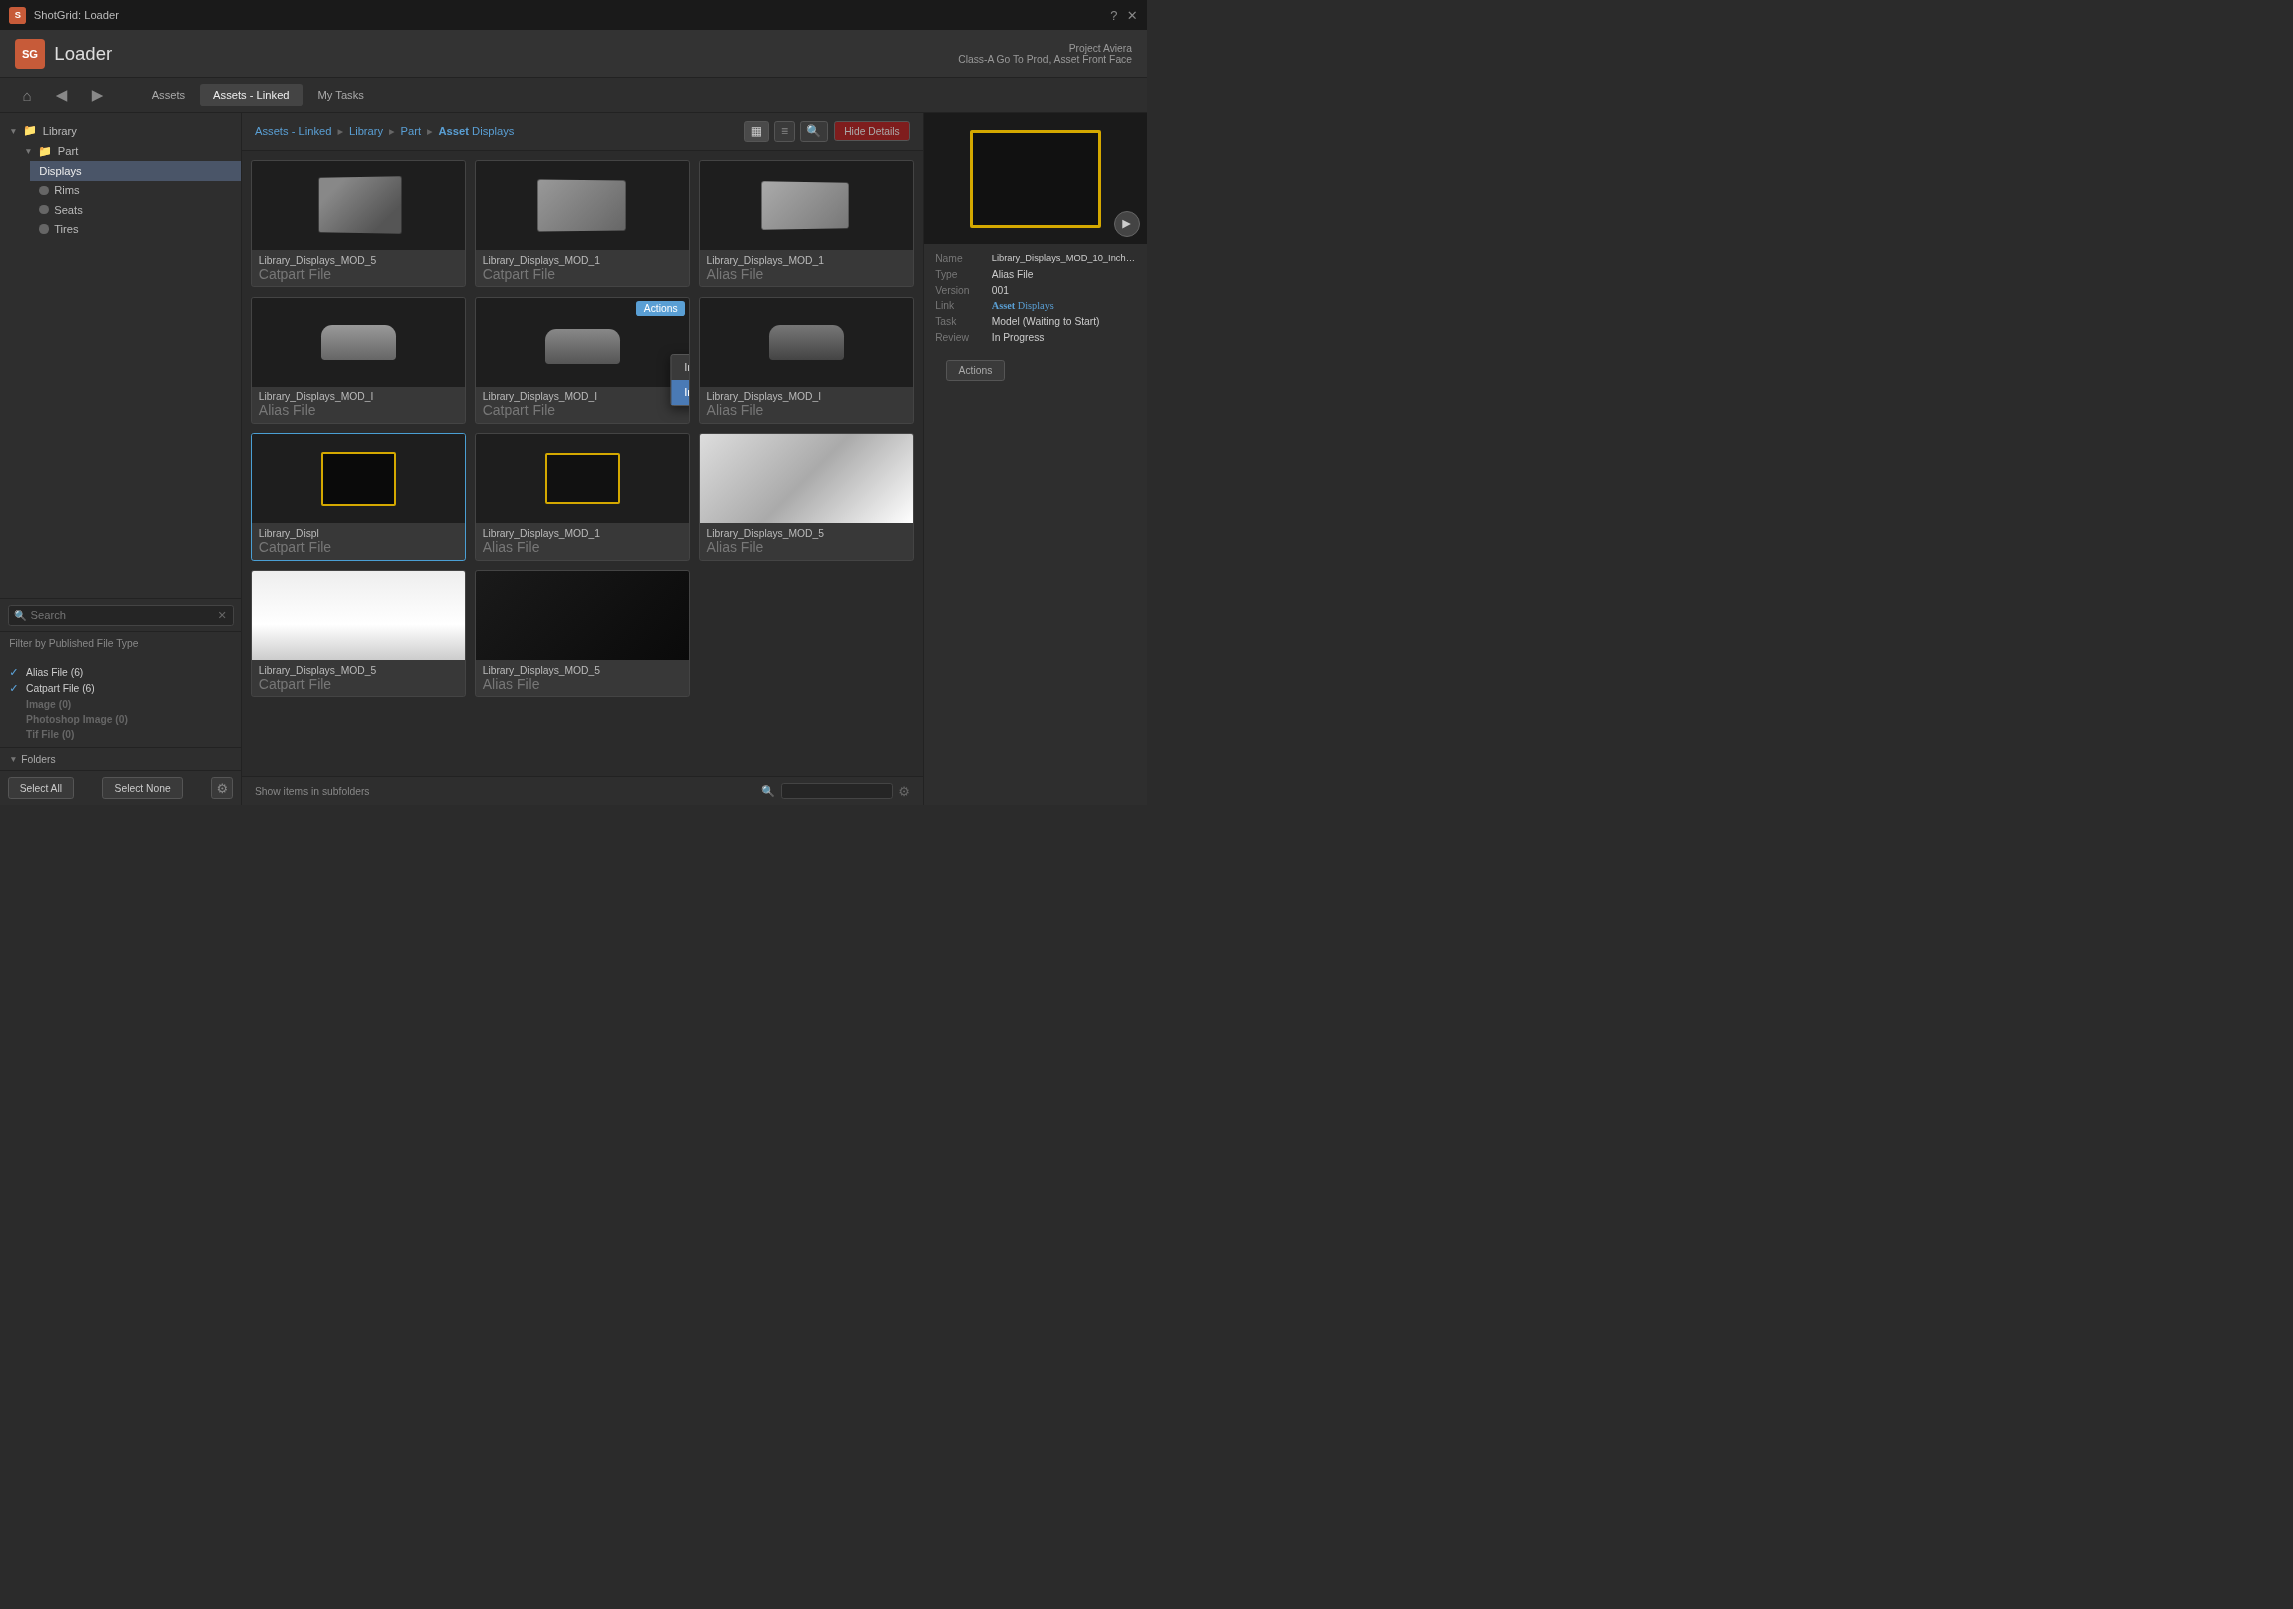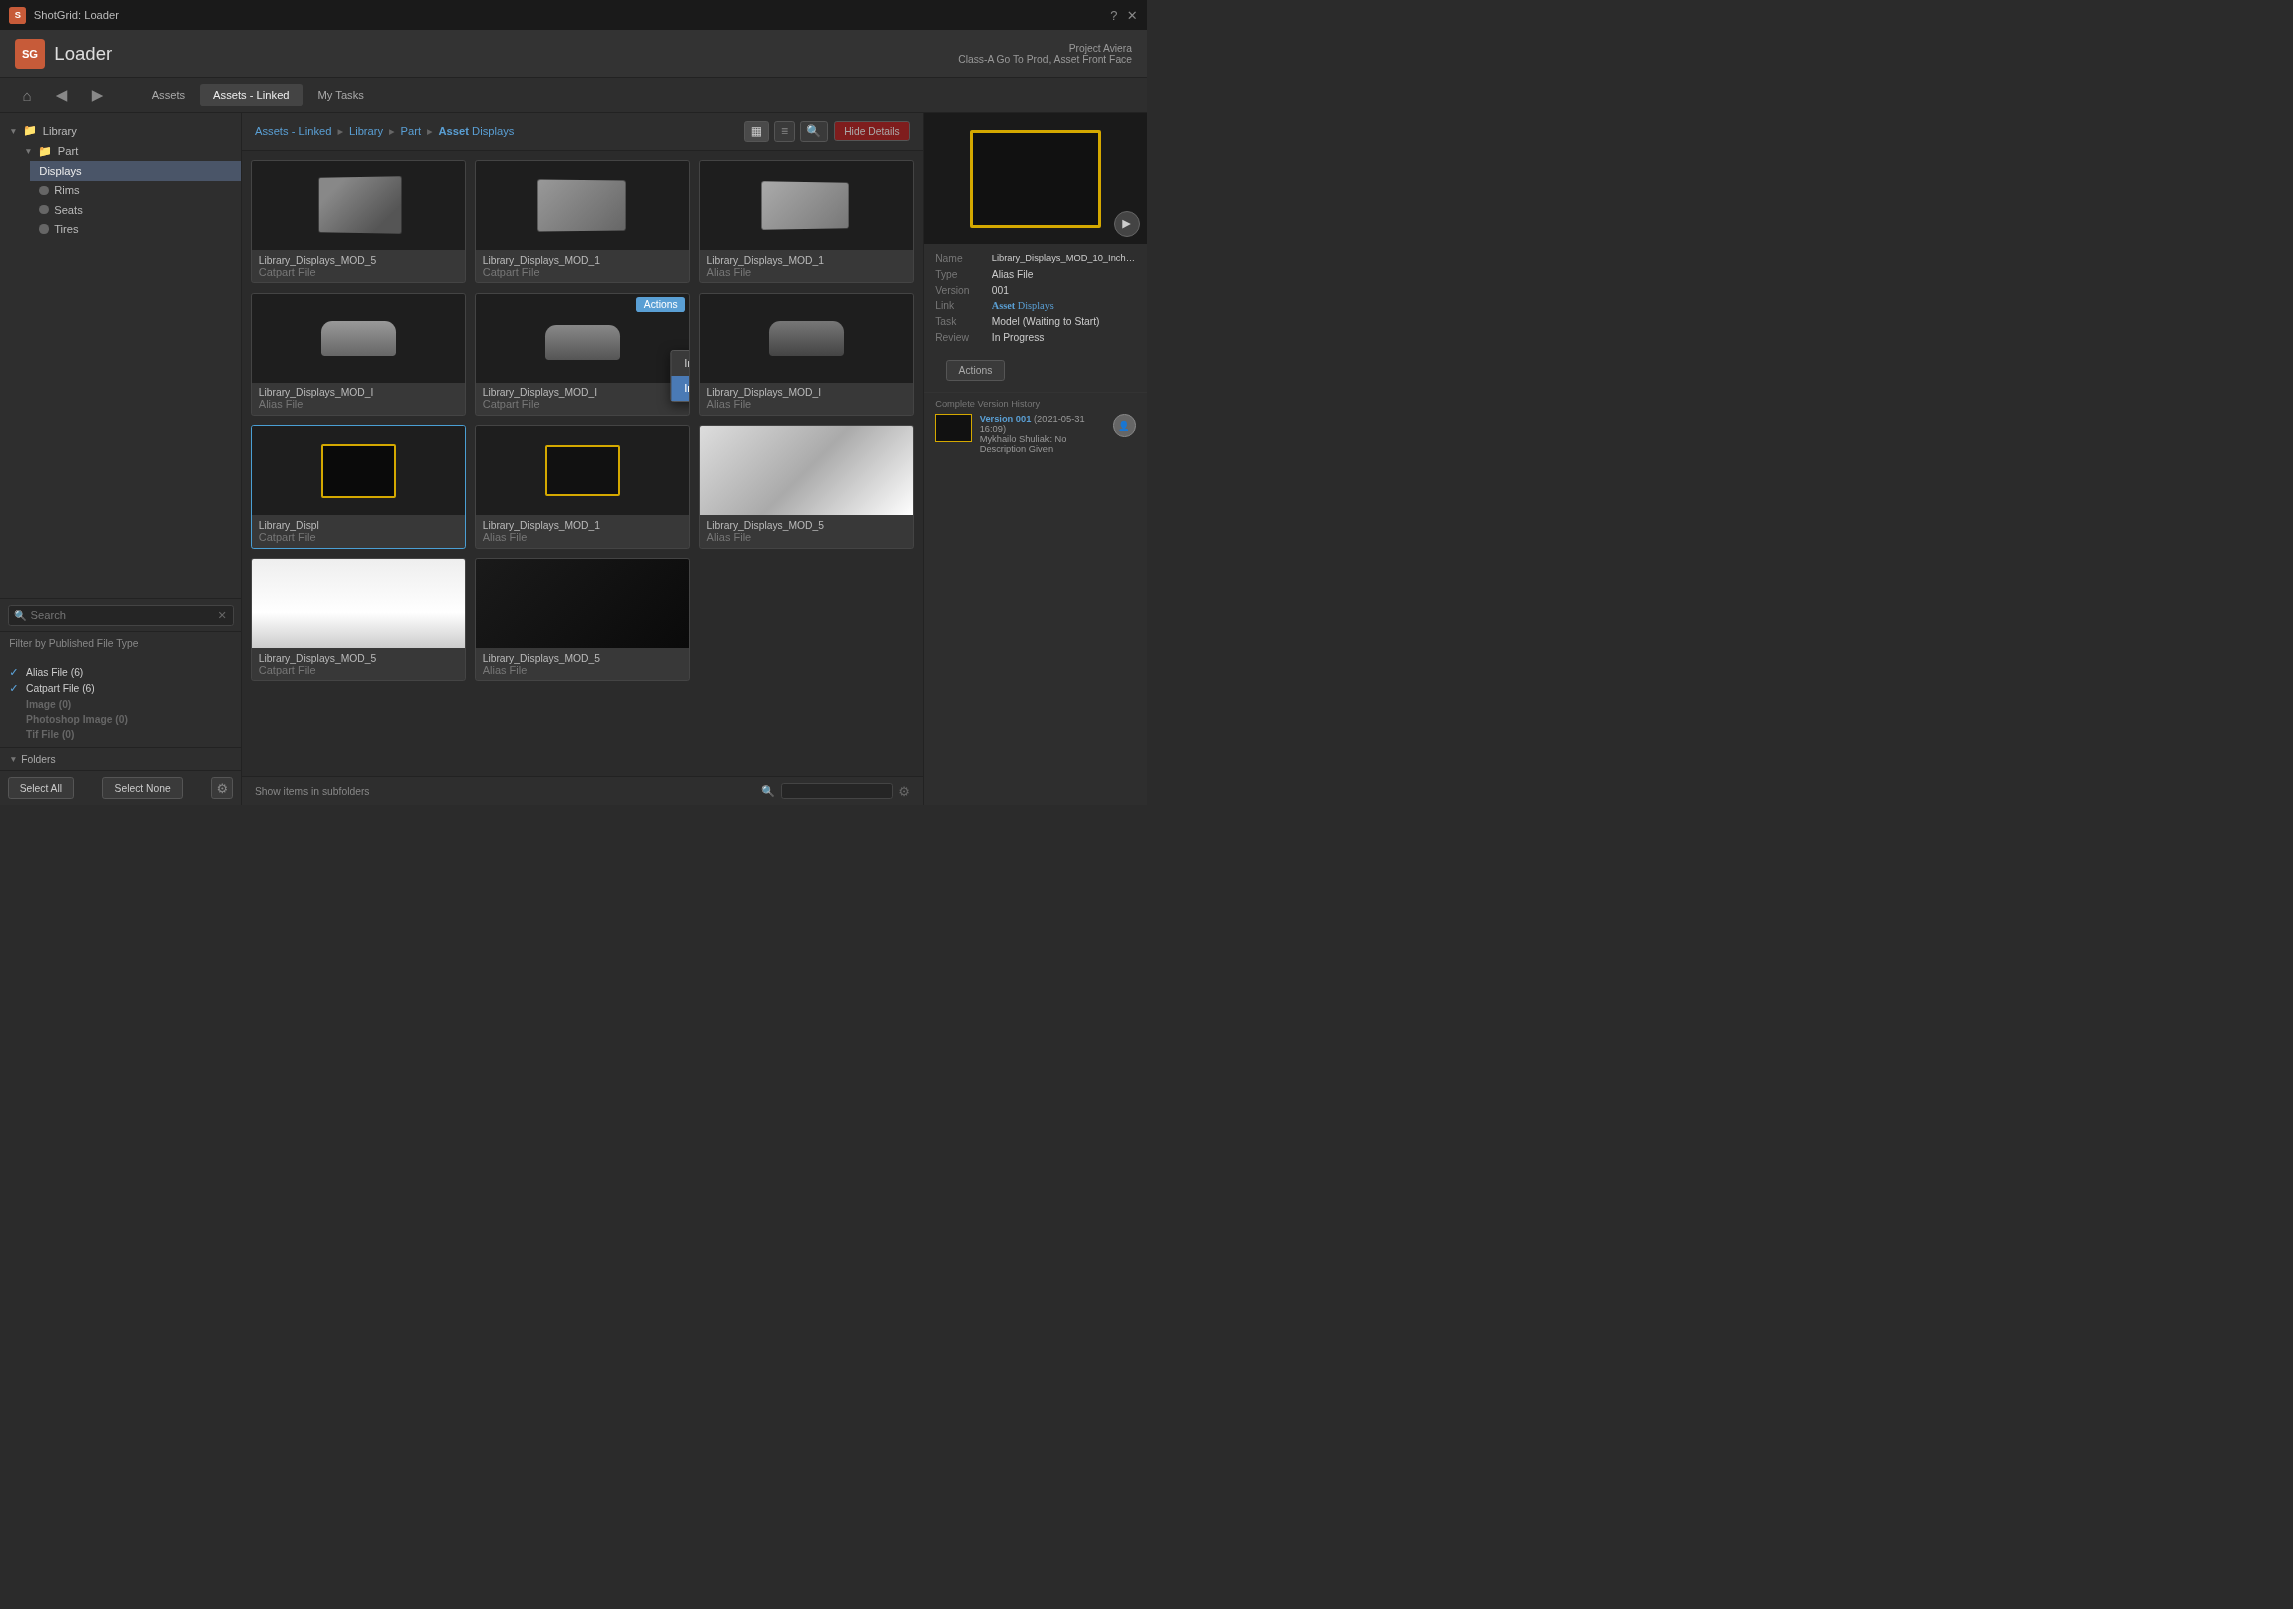--- a/index.html
+++ b/index.html
@@ -246,21 +246,21 @@
       display: flex;
       align-items: center;
       justify-content: center;
       position: relative;
       overflow: hidden;
     }
     .asset-info {
       padding: 4.7px 6.5px;
     }
     .asset-name { font-size: 10.3px; color: #bbb; white-space: nowrap; overflow: hidden; text-overflow: ellipsis; }
-    .asset-type { font-size: 11px; color: #777; }
+    .asset-type { font-size: 14px; color: #777; }
 
     
     .actions-btn {
       position: absolute;
       top: 3.7px;
       right: 3.7px;
       background: #5a9fd4;
       color: white;
       border: none;
       border-radius: 2.8px;
@@ -722,30 +722,16 @@
       <div class="detail-row">
         <span class="detail-label">Review</span>
         <span class="detail-value">In Progress</span>
       </div>
     </div>
 
     <div style="padding: 0 11.2px 7.5px;">
       <button class="detail-actions-btn">Actions</button>
     </div>
 
-    <div class="detail-history">
-      <div class="detail-history-title">Complete Version History</div>
-      <div class="version-item">
-        <div class="version-thumb"></div>
-        <div class="version-info">
-          <div>
-            <span class="ver-num">Version 001</span>
-            <span> (2021-05-31 16:09)</span>
-          </div>
-          <div>Mykhailo Shuliak: No Description Given</div>
-        </div>
-        <div class="version-avatar">👤</div>
-      </div>
-    </div>
   </div>
 
 </div>
 
 
 </body></html>

